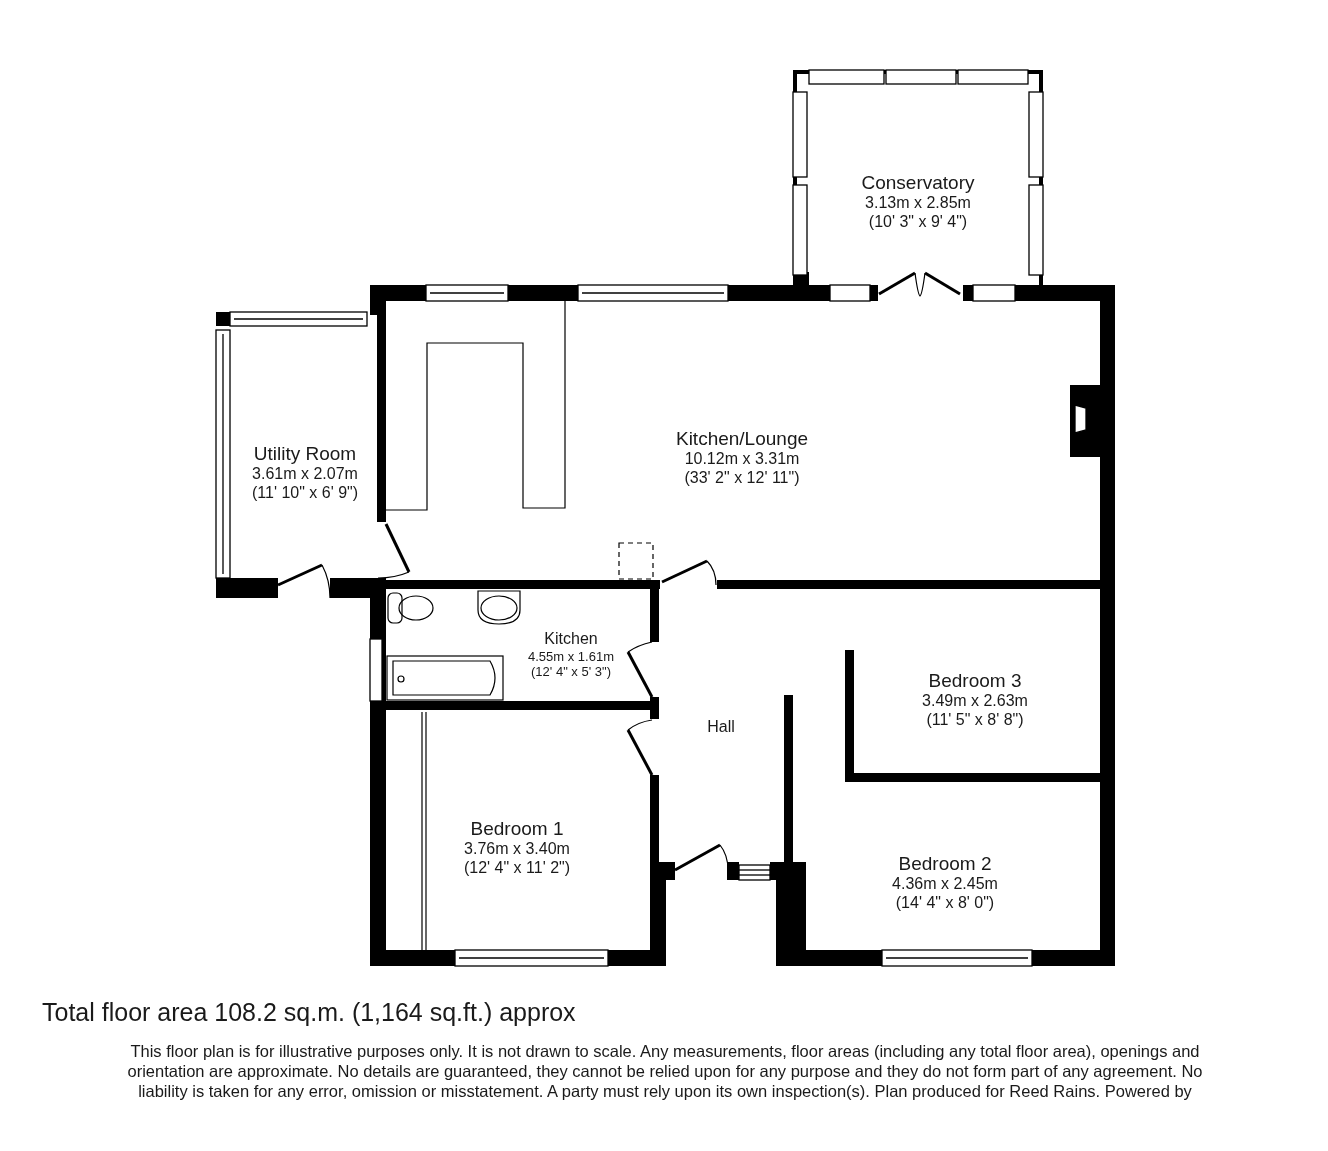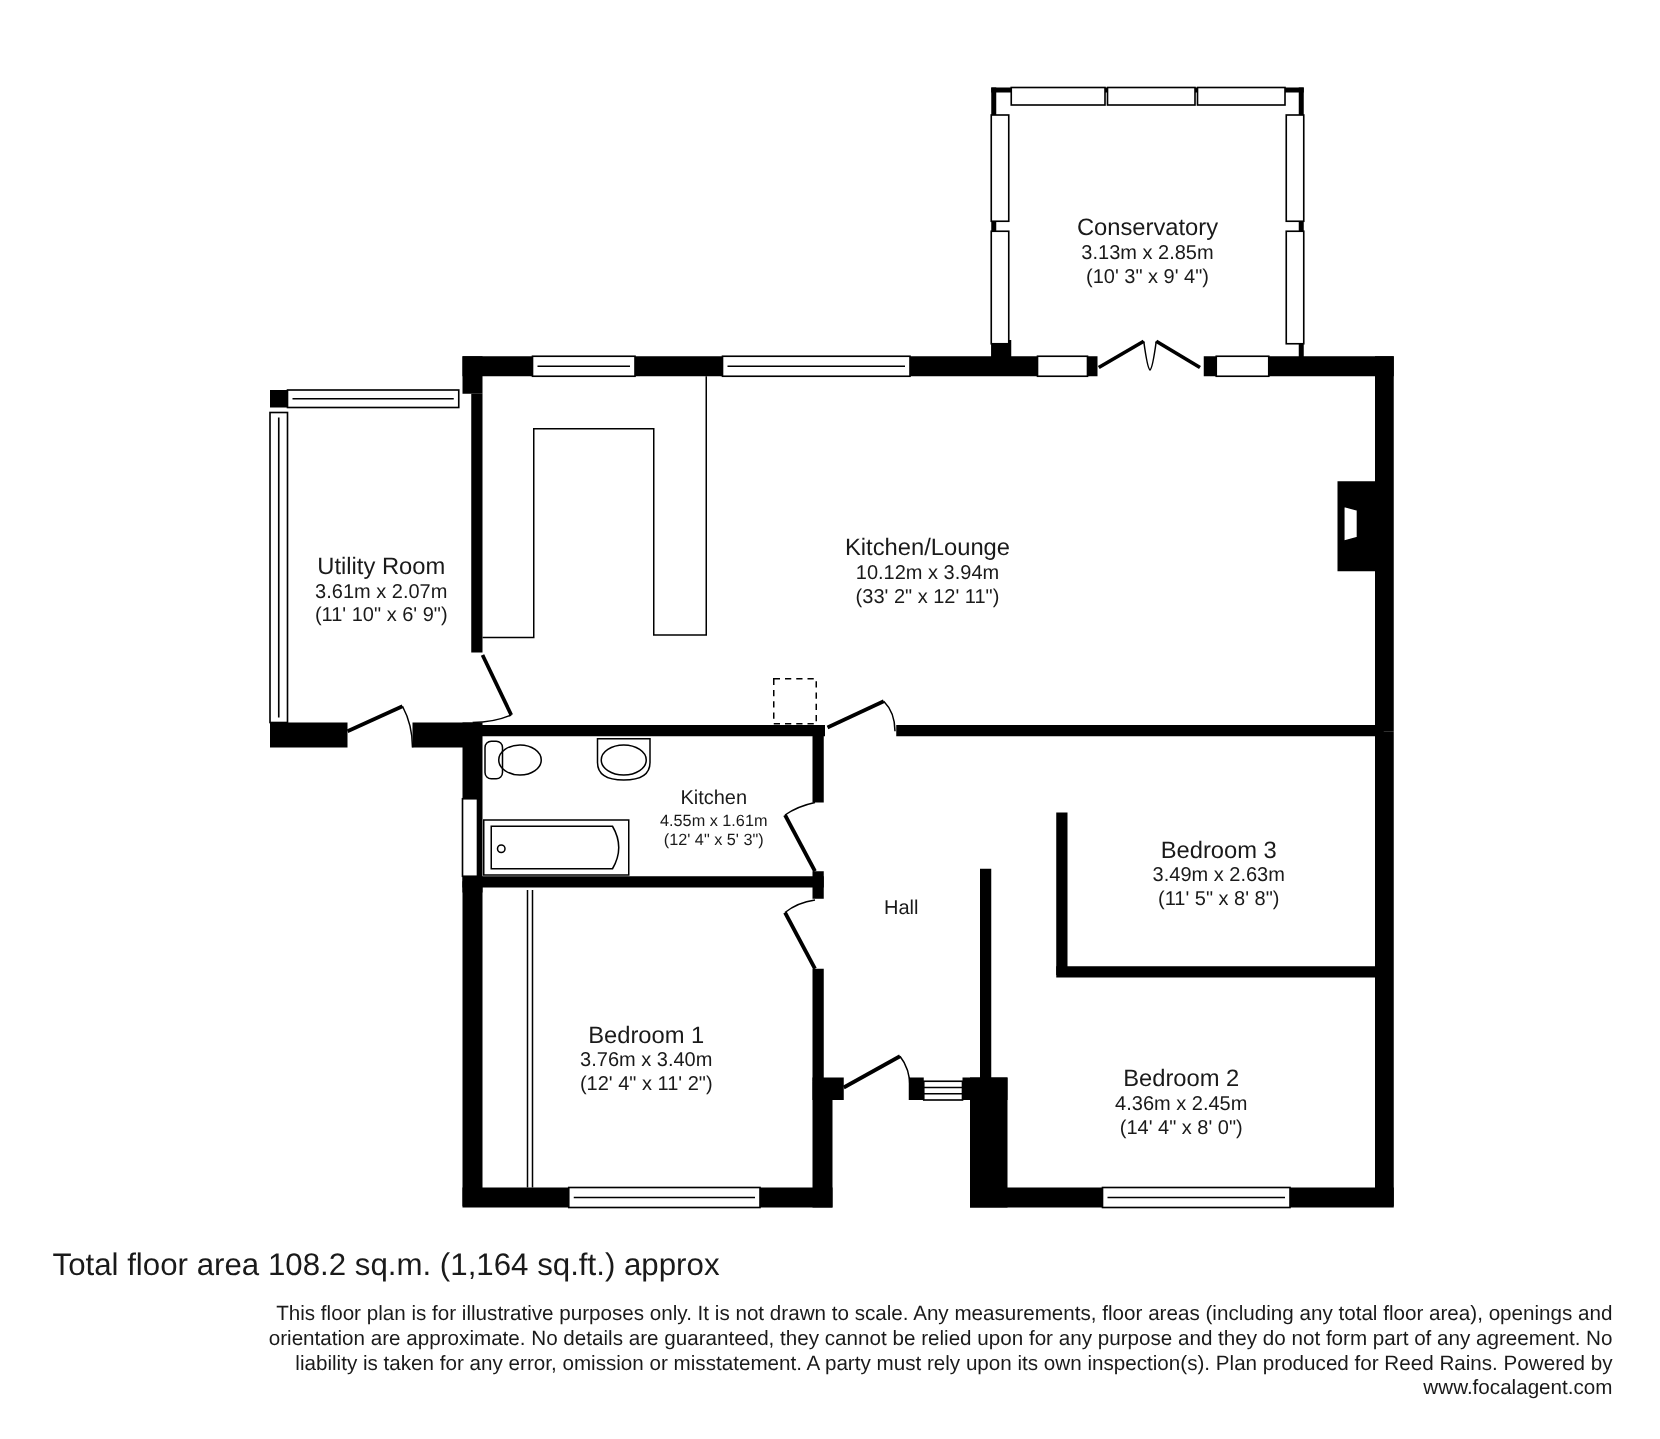--- a/index.html
+++ b/index.html
@@ -6,21 +6,21 @@
   body { width: 1328px; height: 1151px; position: relative; overflow: hidden;
          font-family: "Liberation Sans", sans-serif; color: #1a1a1a; }
   #plan { position: absolute; left: 0; top: 0; }
   .room-label { position: absolute; text-align: center; line-height: 1.18; transform: translateX(-50%); white-space: nowrap; }
   .room-name { font-size: 19px; display: block; }
   .room-name.small { font-size: 16px; }
   .room-dim { font-size: 16px; display: block; }
   .room-dim.small { font-size: 13px; }
   .total { position: absolute; left: 42px; top: 998px; font-size: 25px; }
   .disclaimer { position: absolute; left: 40px; top: 1042px; width: 1250px; text-align: center; font-size: 16.5px; line-height: 1.2; }
-  .disclaimer span { display: block; text-align: right; }
+  .disclaimer span { display: block; }
 </style>
 </head>
 <body>
 
 <svg id="plan" width="1328" height="990" viewBox="0 0 1328 990" xmlns="http://www.w3.org/2000/svg">
   <g fill="#000">
 
     <rect x="793" y="70" width="250" height="4"></rect>
     <rect x="793" y="70" width="4" height="220"></rect>
     <rect x="1039" y="70" width="4" height="220"></rect>
@@ -164,21 +164,21 @@
 </div>
 
 <div class="room-label" style="left:305px; top:443px;">
   <span class="room-name">Utility Room</span>
   <span class="room-dim">3.61m x 2.07m</span>
   <span class="room-dim">(11' 10" x 6' 9")</span>
 </div>
 
 <div class="room-label" style="left:742px; top:428px;">
   <span class="room-name">Kitchen/Lounge</span>
-  <span class="room-dim">10.12m x 3.94m</span>
+  <span class="room-dim">10.12m x 3.31m</span>
   <span class="room-dim">(33' 2" x 12' 11")</span>
 </div>
 
 <div class="room-label" style="left:571px; top:630px;">
   <span class="room-name small">Kitchen</span>
   <span class="room-dim small">4.55m x 1.61m</span>
   <span class="room-dim small">(12' 4" x 5' 3")</span>
 </div>
 
 <div class="room-label" style="left:721px; top:718px;">
@@ -202,14 +202,13 @@
   <span class="room-dim">4.36m x 2.45m</span>
   <span class="room-dim">(14' 4" x 8' 0")</span>
 </div>
 
 <div class="total">Total floor area 108.2 sq.m. (1,164 sq.ft.) approx</div>
 
 <div class="disclaimer">
   <span>This floor plan is for illustrative purposes only. It is not drawn to scale. Any measurements, floor areas (including any total floor area), openings and</span>
   <span>orientation are approximate. No details are guaranteed, they cannot be relied upon for any purpose and they do not form part of any agreement. No</span>
   <span>liability is taken for any error, omission or misstatement. A party must rely upon its own inspection(s). Plan produced for Reed Rains. Powered by</span>
-  <span>www.focalagent.com</span>
 </div>
 
 </body></html>

